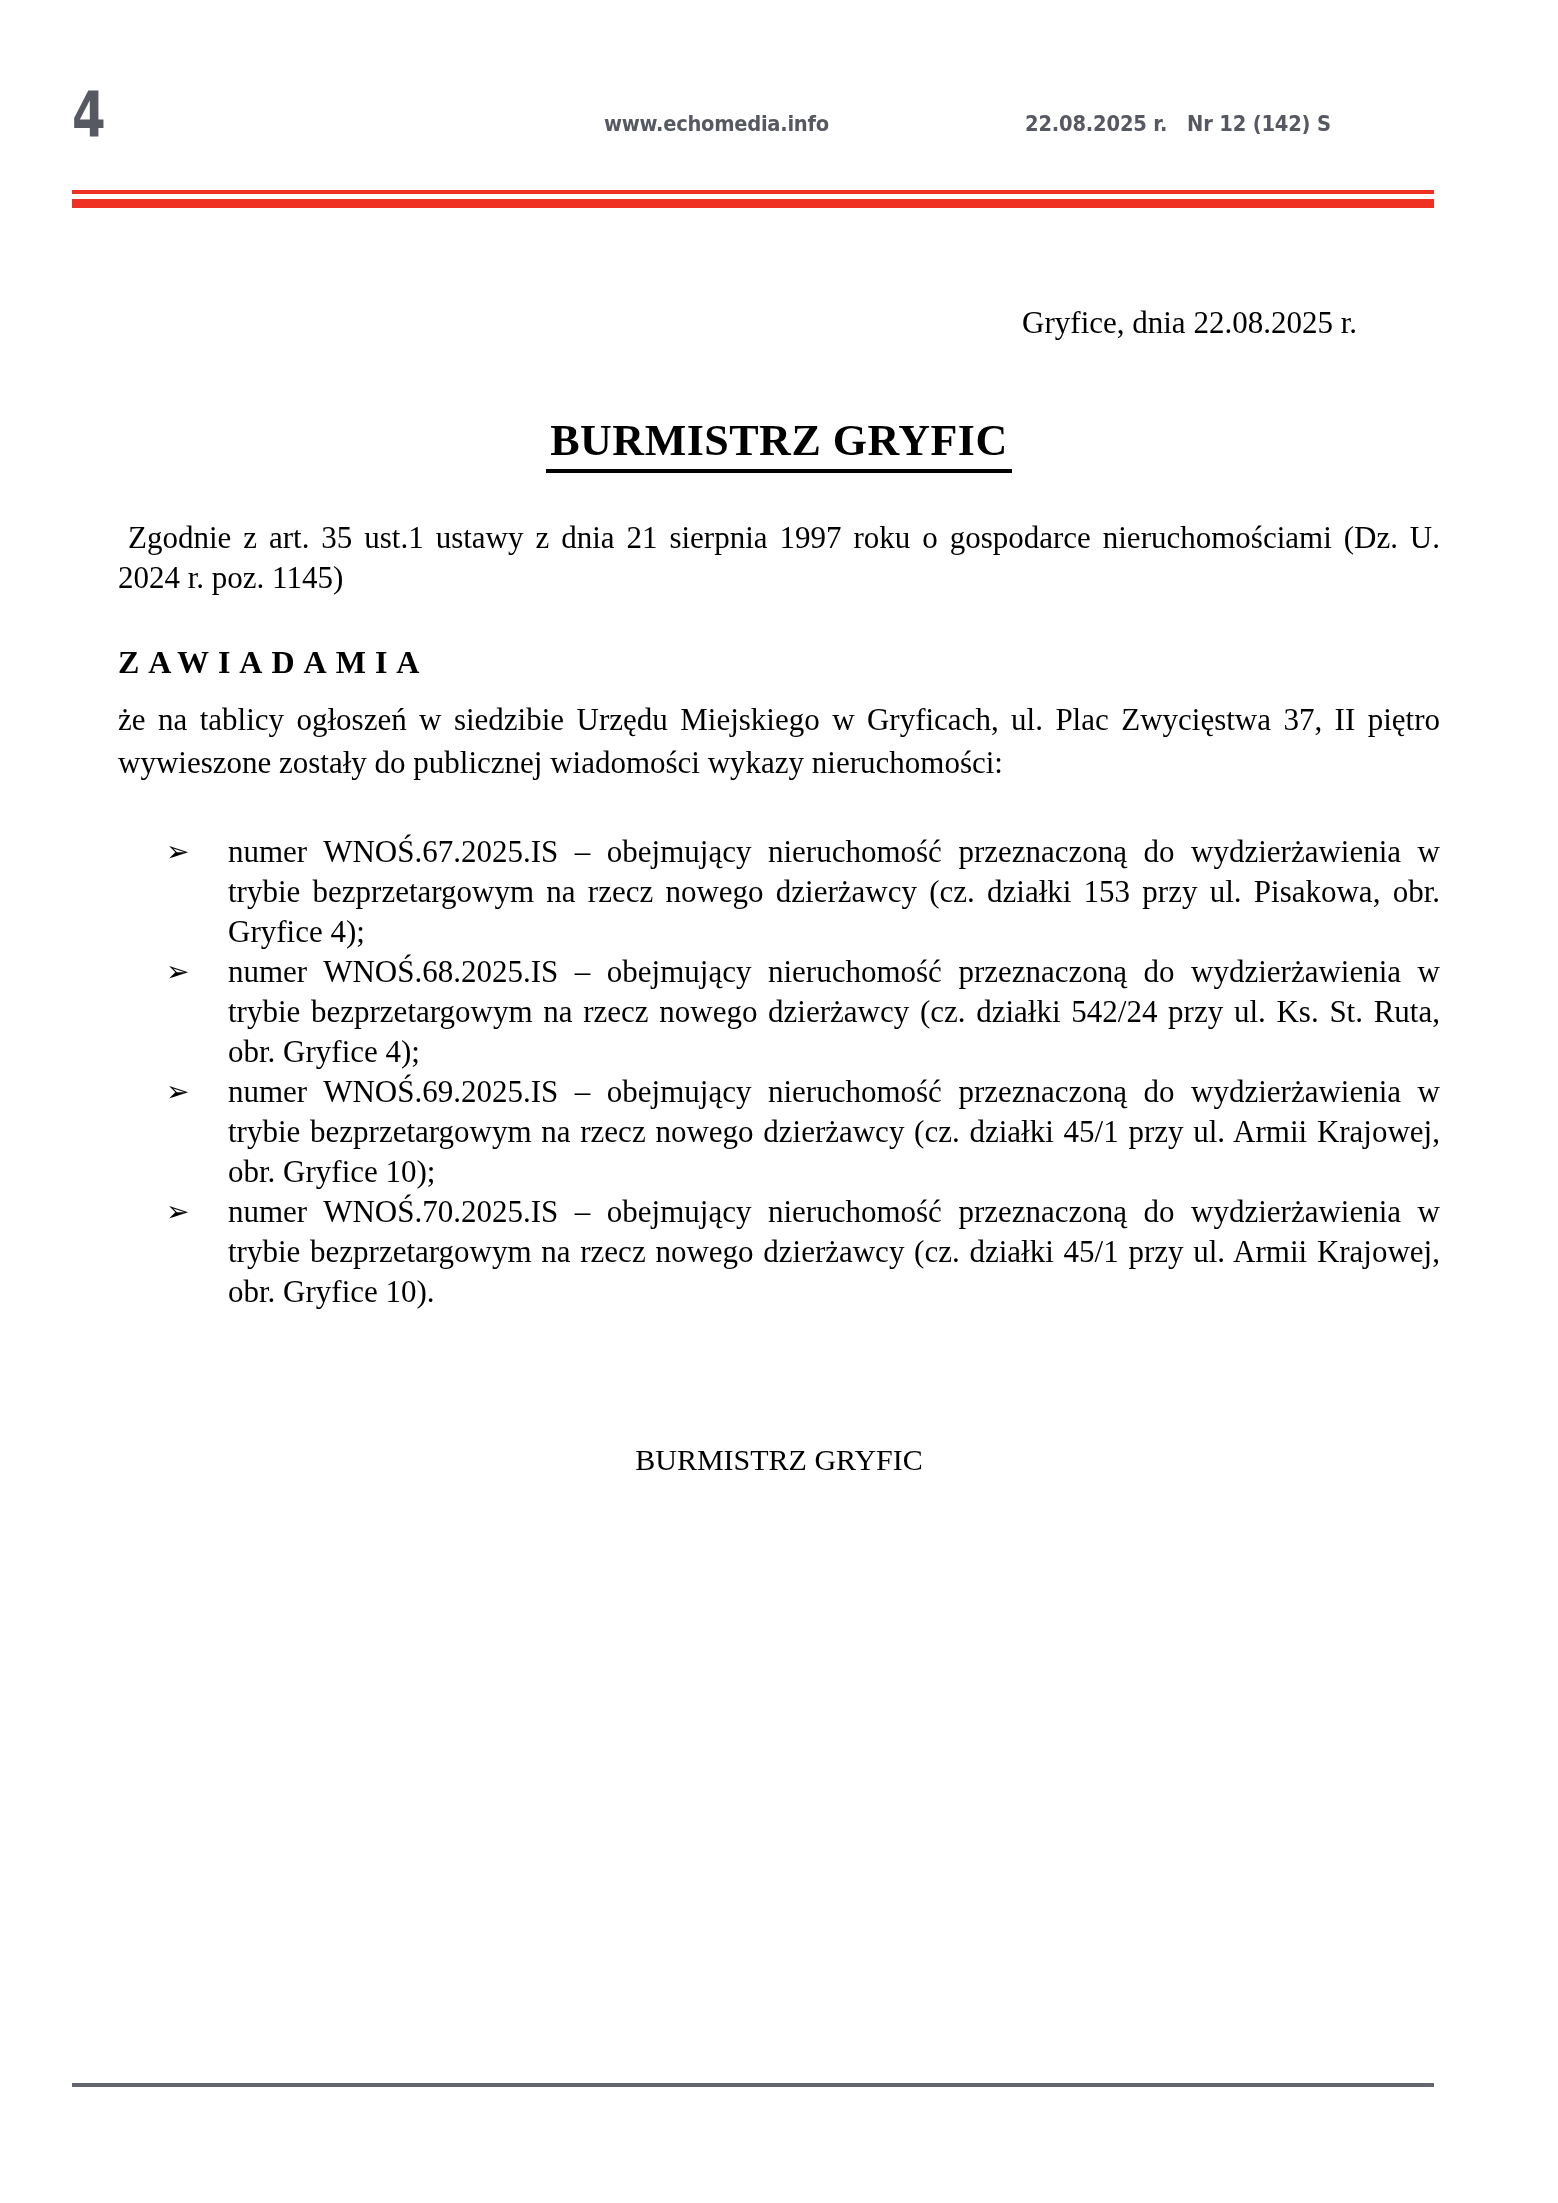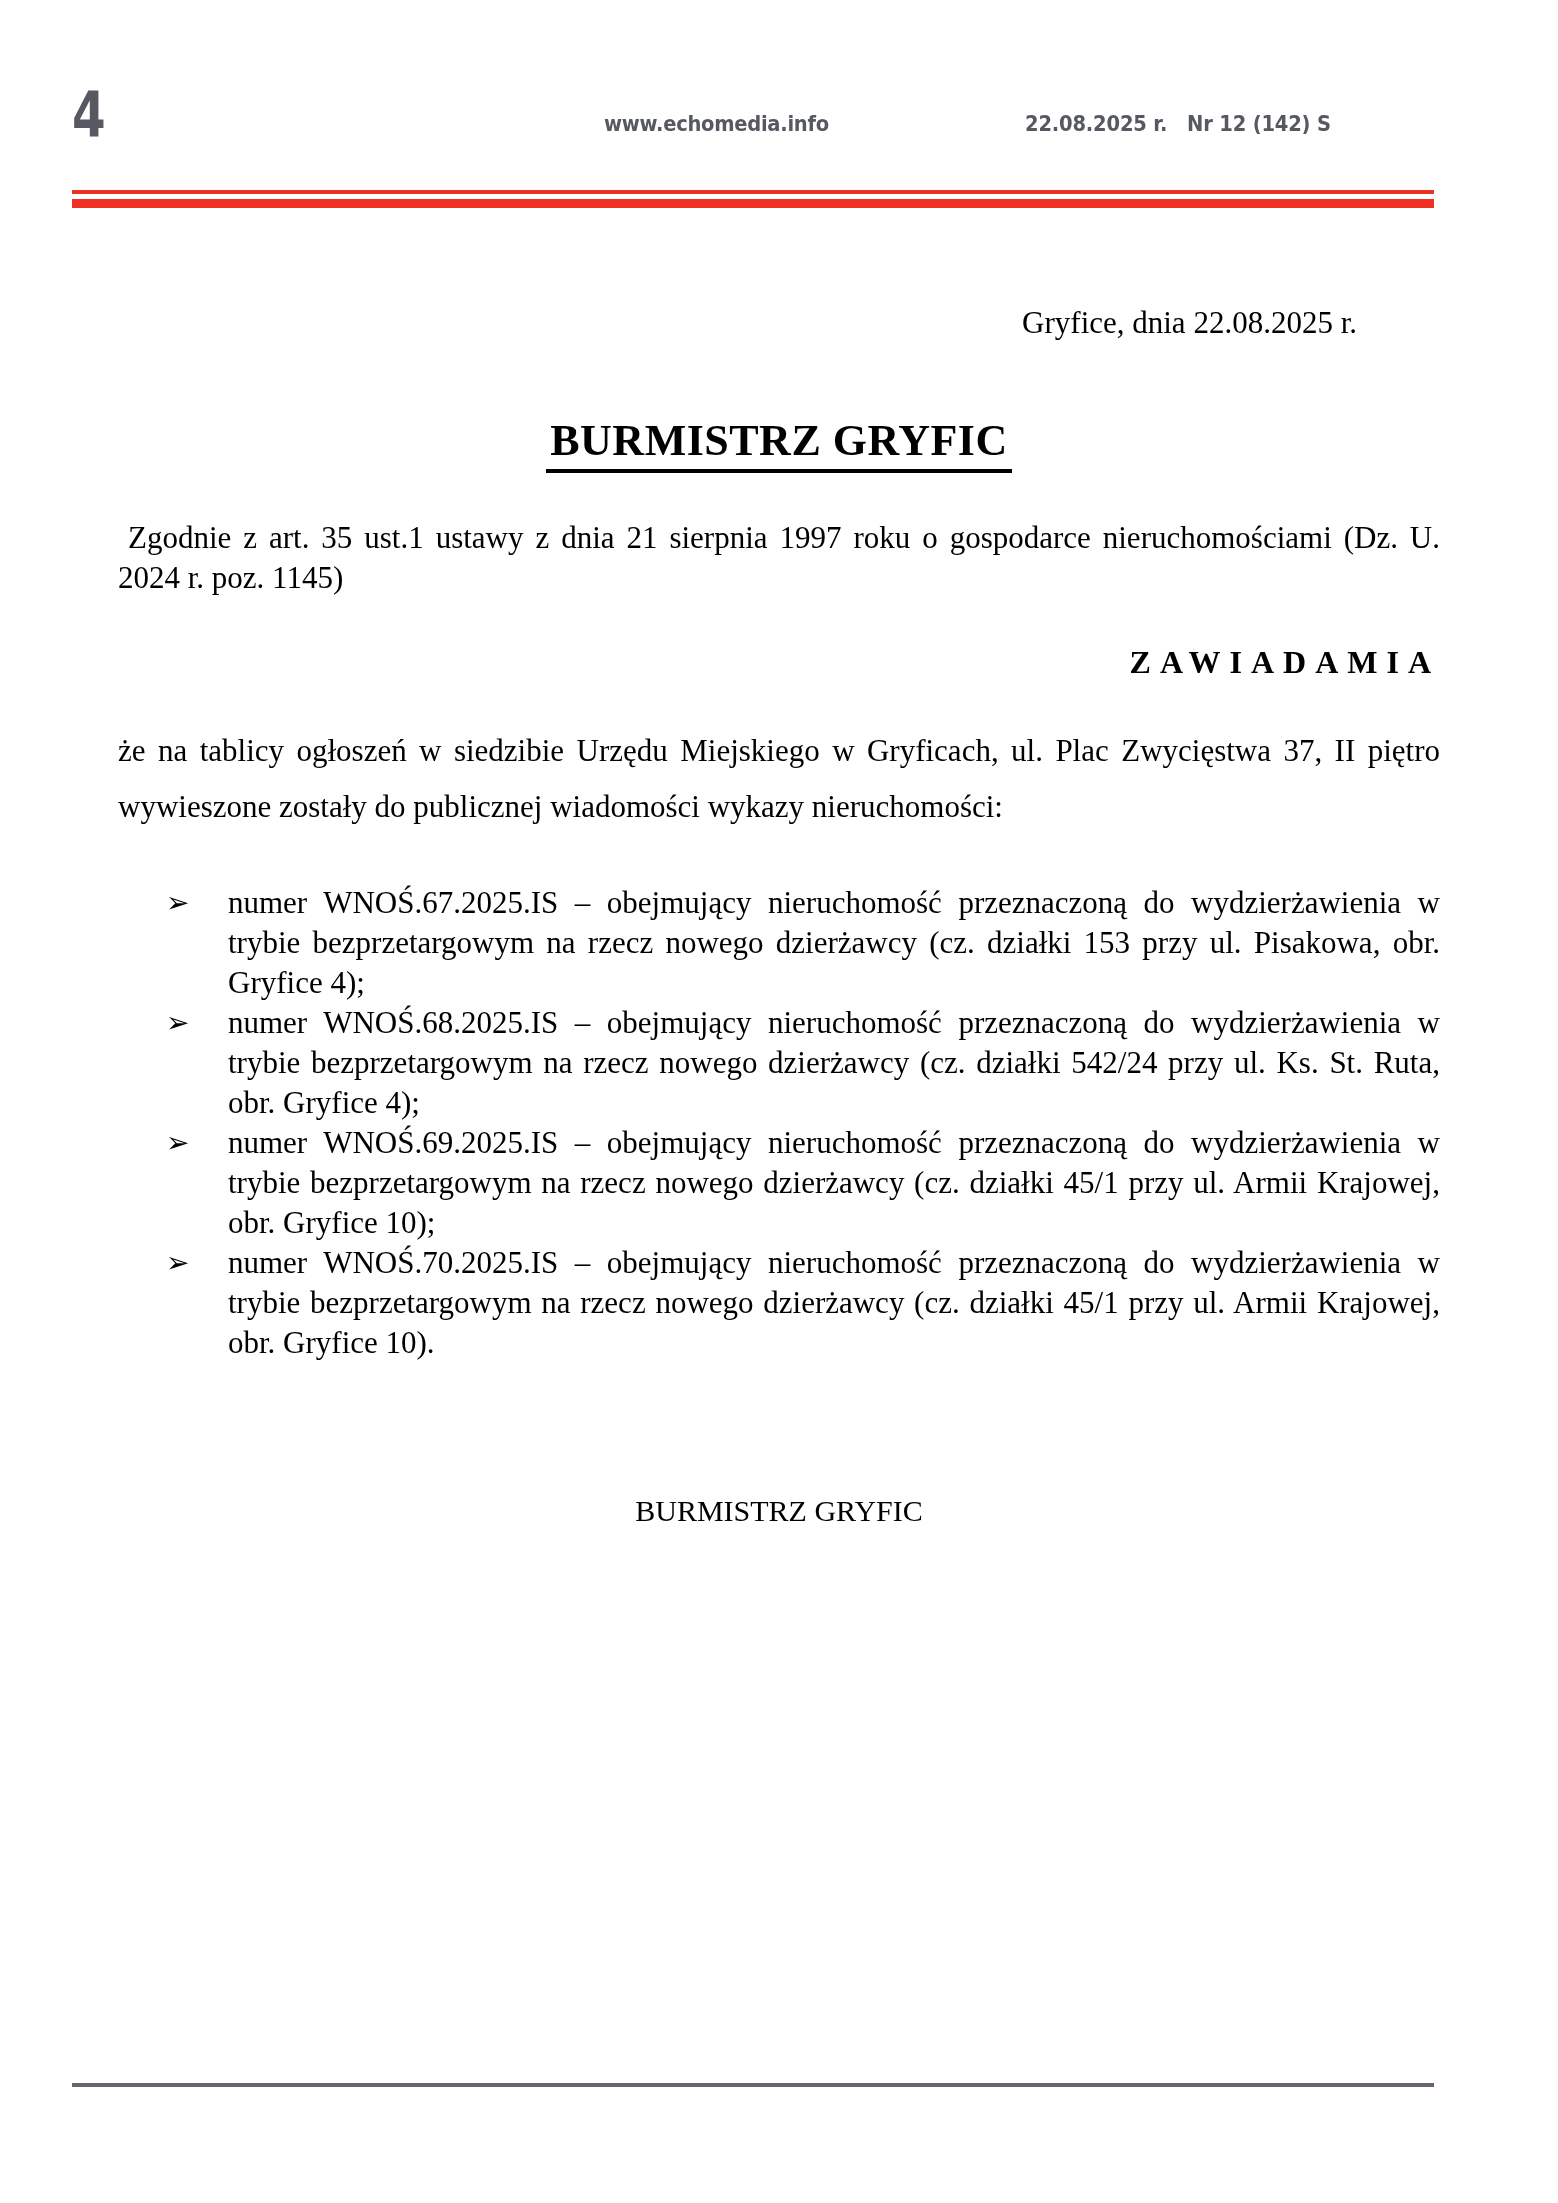--- a/index.html
+++ b/index.html
@@ -117,31 +117,31 @@
   .intro-par {
     margin-top: 50px;
     font-size: 31px;
     line-height: 40px;
     text-align: justify;
     text-indent: 10px;
   }
 
   .announce-heading {
     margin-top: 44px;
-    text-align: right;
+    text-align: left;
     font-size: 32px;
     line-height: 40px;
     font-weight: 700;
     letter-spacing: 9px;
   }
 
   .notice-par {
-    margin-top: 41px;
-    font-size: 31px;
-    line-height: 56px;
+    margin-top: 16px;
+    font-size: 31px;
+    line-height: 43px;
     text-align: justify;
   }
 
   
   .notice-list {
     margin: 48px 0 0 0;
     padding: 0;
     list-style: none;
   }
   .notice-item {

